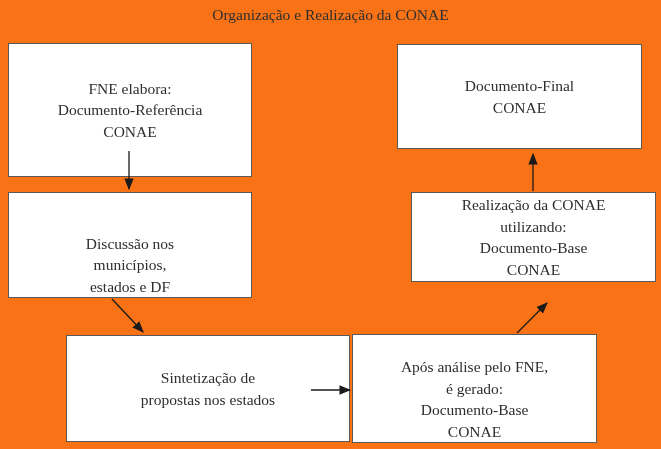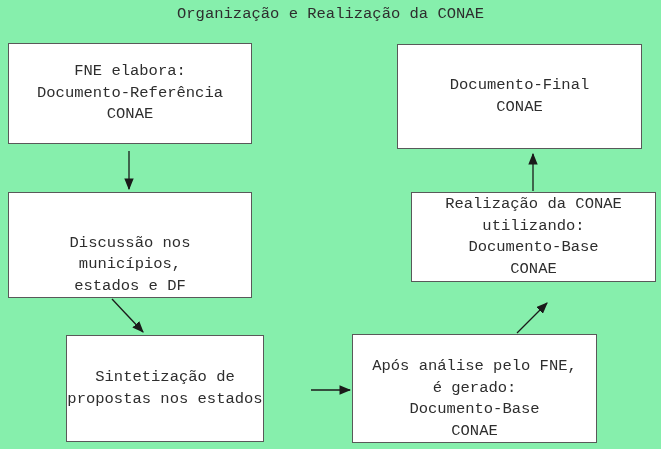--- a/index.html
+++ b/index.html
@@ -4,22 +4,22 @@
 <style>
   html, body {
     margin: 0;
     padding: 0;
     background: #ffffff;
   }
   .canvas {
     position: relative;
     width: 661px;
     height: 449px;
-    background: #86efac;
-    font-family: Liberation Mono, monospace;
+    background: #f97316;
+    font-family: Liberation Serif, serif;
     overflow: hidden;
   }
   .diagram-title {
     position: absolute;
     top: 4px;
     left: 0;
     width: 100%;
     text-align: center;
     font-size: 15.5px;
     line-height: 21px;
@@ -34,23 +34,23 @@
     align-items: center;
     justify-content: center;
     text-align: center;
   }
   .node-label {
     white-space: pre-line;
     font-size: 15.5px;
     line-height: 21.5px;
     color: #2e2e2e;
   }
-  #node-fne          { left: 8px;   top: 43px;  width: 244px; height: 101px; }
+  #node-fne          { left: 8px;   top: 43px;  width: 244px; height: 134px; }
   #node-discussao    { left: 8px;   top: 192px; width: 244px; height: 106px; align-items: flex-end; }
-  #node-sintetizacao { left: 66px;  top: 335px; width: 198px; height: 107px; }
+  #node-sintetizacao { left: 66px;  top: 335px; width: 284px; height: 107px; }
   #node-base         { left: 352px; top: 334px; width: 245px; height: 109px; align-items: flex-end; }
   #node-realizacao   { left: 411px; top: 192px; width: 245px; height: 90px; }
   #node-final        { left: 397px; top: 44px;  width: 245px; height: 105px; }
   .arrow-layer {
     position: absolute;
     left: 0;
     top: 0;
     width: 661px;
     height: 449px;
     pointer-events: none;

